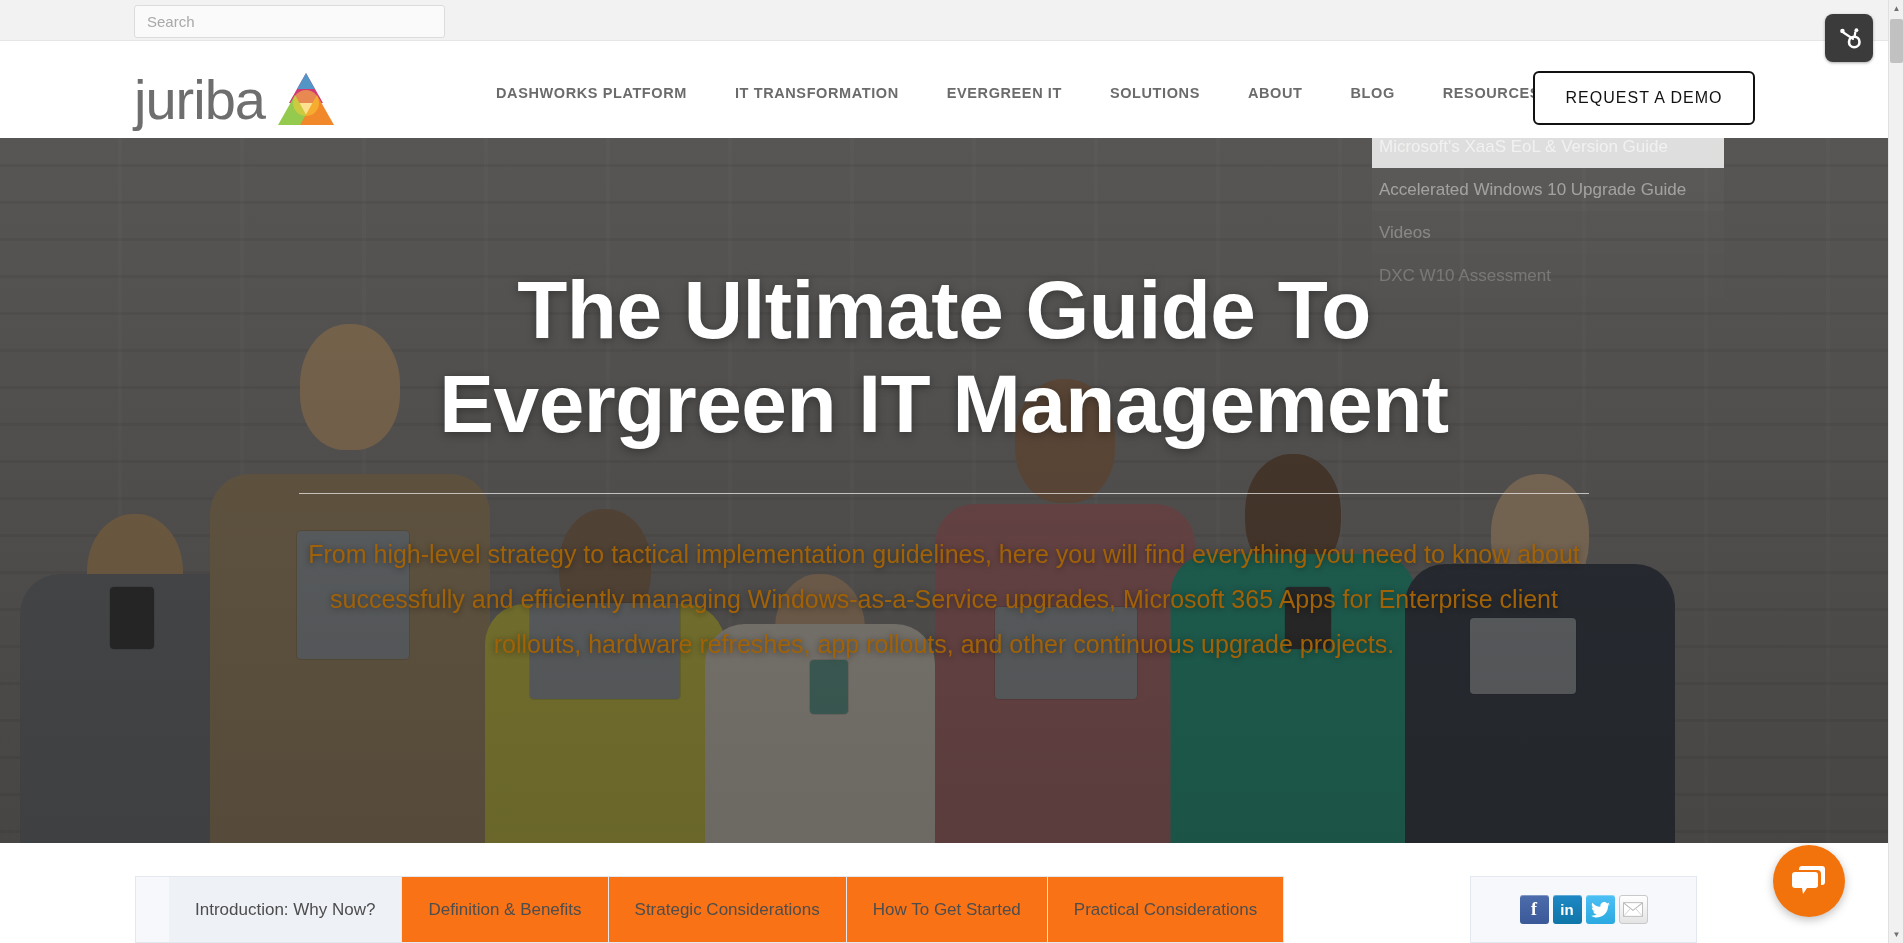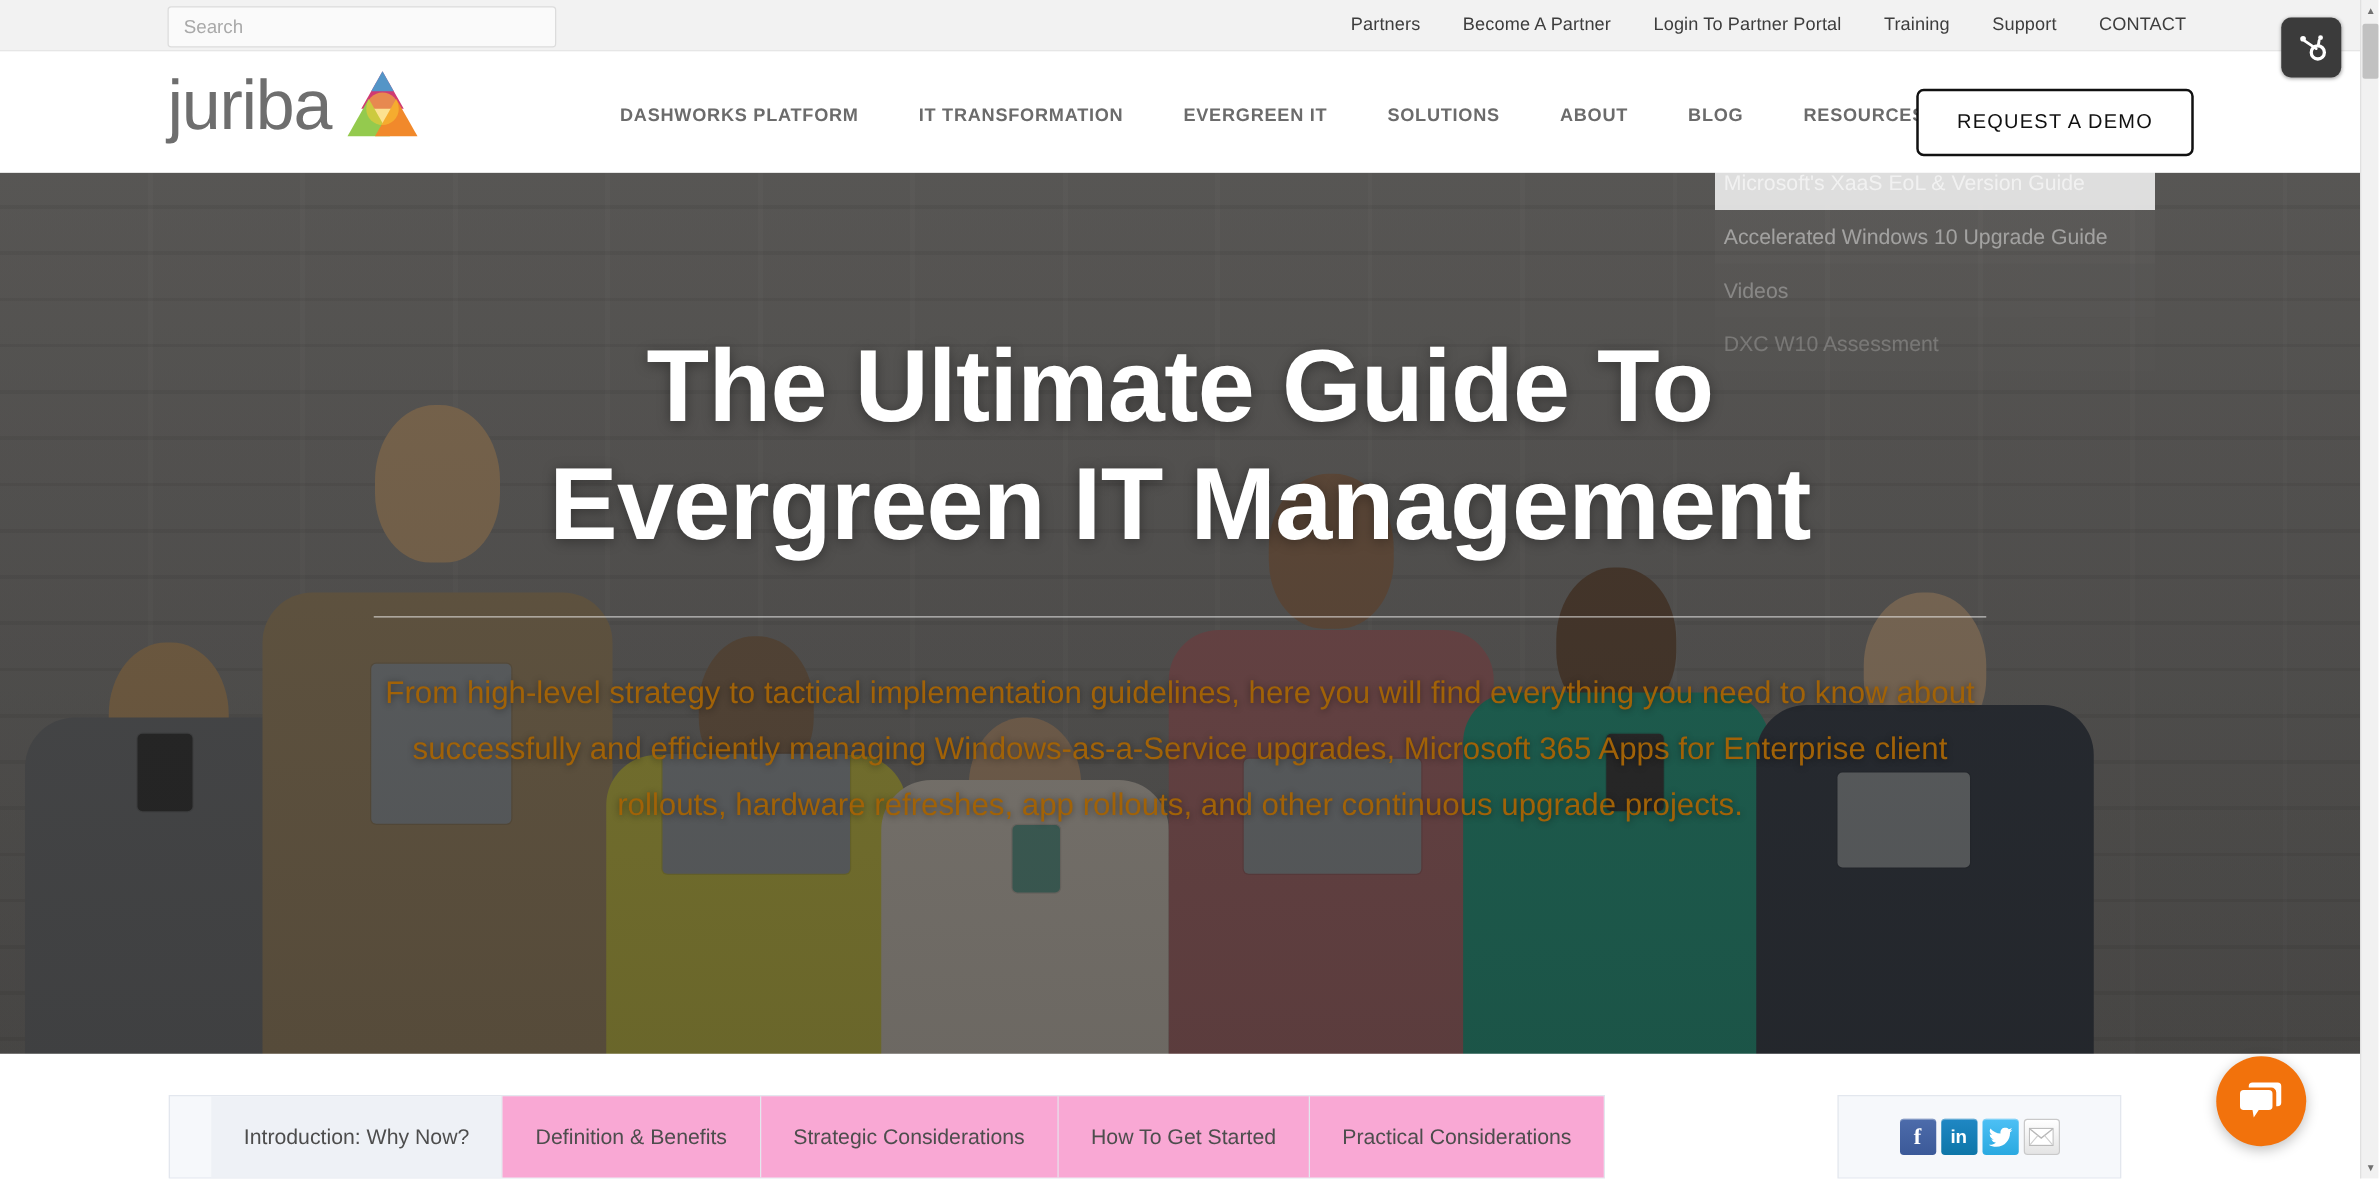--- a/index.html
+++ b/index.html
@@ -109,20 +109,21 @@
     gap: 10px;
     text-decoration: none;
   }
   .logo-word {
     font-size: 56px;
     color: #6e6e6e;
     font-weight: 300;
     letter-spacing: -1px;
     line-height: 58px;
     font-family: "Liberation Sans", sans-serif;
+    margin-top: 16px;
   }
 
   .main-nav {
     position: absolute;
     left: 480px;
     top: 44px;
     display: flex;
     align-items: center;
     gap: 16px;
   }
@@ -279,21 +280,21 @@
     display: flex;
     align-items: center;
     justify-content: center;
     height: 100%;
     padding: 0 26px;
     font-size: 17px;
     color: #4d4d4d;
     border-right: 1px solid #e3e7ee;
     white-space: nowrap;
     cursor: pointer;
-    background: #f9a8d4;
+    background: #f97316;
   }
   .chapter-tab:last-child { border-right: none; }
   .chapter-tab.active { background: #eef1f6; }
 
   .share-box {
     position: absolute;
     left: 1470px;
     top: 33px;
     width: 227px;
     height: 67px;
@@ -361,28 +362,20 @@
 </style>
 </head>
 <body>
 
 <div class="page">
 
   <div class="utility-bar">
     <div class="search-wrap">
       <input class="search-input" type="text" placeholder="Search" style="">
     </div>
-    <nav class="utility-nav">
-      <a class="utility-link" href="#">Partners</a>
-      <a class="utility-link" href="#">Become A Partner</a>
-      <a class="utility-link" href="#">Login To Partner Portal</a>
-      <a class="utility-link" href="#">Training</a>
-      <a class="utility-link" href="#">Support</a>
-      <a class="utility-link" href="#">CONTACT</a>
-    </nav>
   </div>
 
   <div class="hs-badge">
     <svg width="28" height="28" viewBox="0 0 32 32">
       <circle cx="22" cy="20.5" r="6" fill="none" stroke="#fff" stroke-width="3"></circle>
       <circle cx="8.5" cy="8" r="2.6" fill="#fff"></circle>
       <circle cx="24.5" cy="7" r="2.2" fill="#fff"></circle>
       <path d="M10 10 L20.5 17" stroke="#fff" stroke-width="2.6" stroke-linecap="round"></path>
       <path d="M23.2 9.5 L22.4 14.2" stroke="#fff" stroke-width="2.6" stroke-linecap="round"></path>
     </svg>

